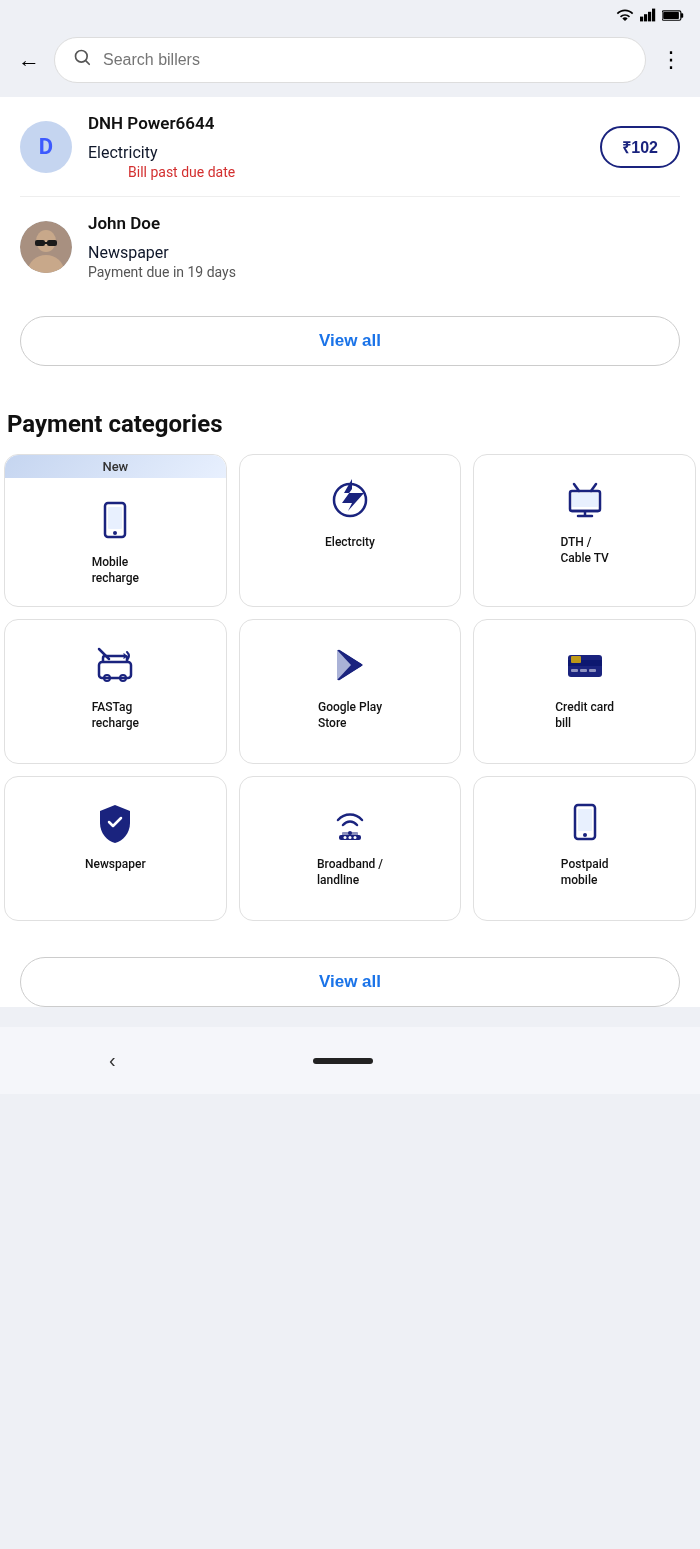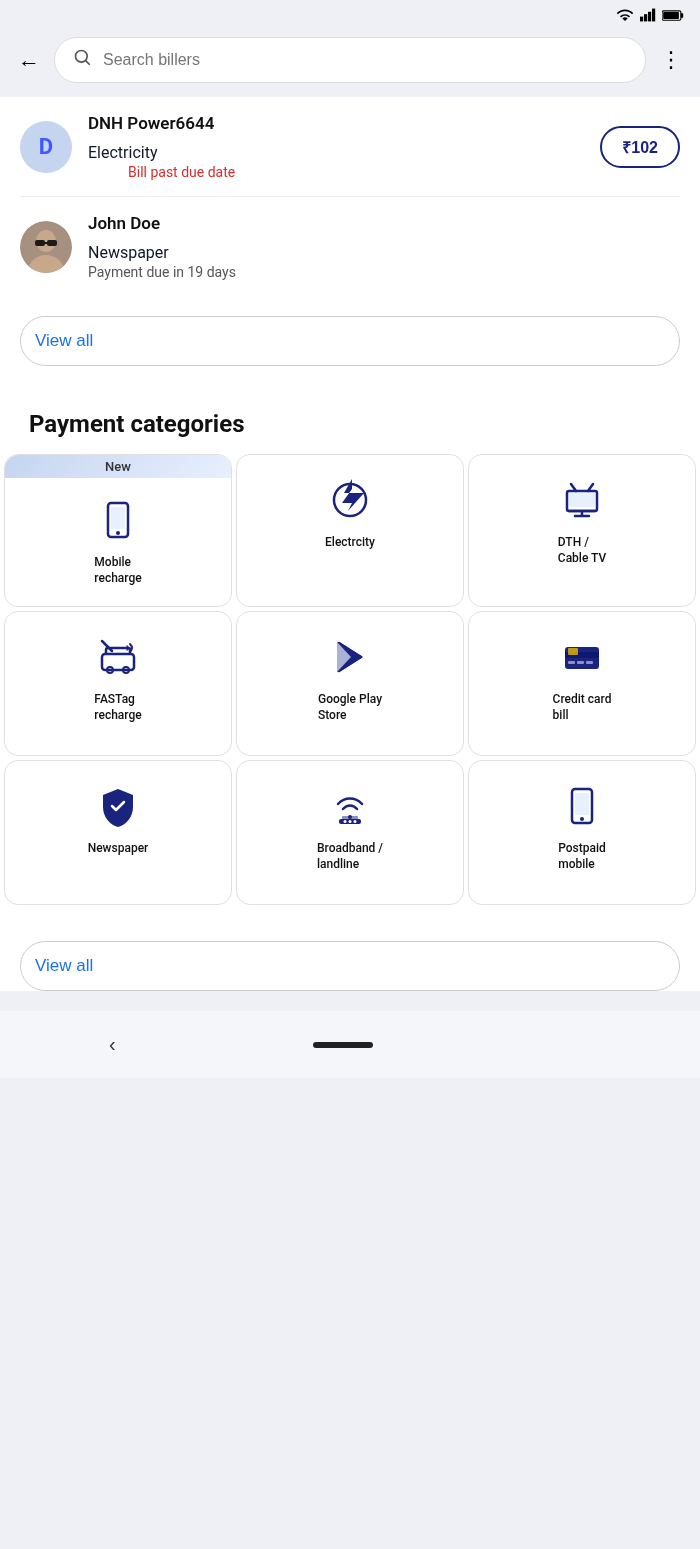--- a/index.html
+++ b/index.html
@@ -124,37 +124,37 @@
     .view-all-btn {
       display: block;
       width: calc(100% - 40px);
       margin: 20px auto;
       padding: 14px;
       border: 1.5px solid #ccc;
       border-radius: 30px;
       background: #fff;
       color: #1a73e8;
       font-size: 17px;
-      font-weight: 400;
-      text-align: left;
+      font-weight: 700;
+      text-align: center;
       cursor: pointer;
     }
 
     
     .section-title {
       font-size: 24px;
       font-weight: 700;
       color: #111;
-      padding: 24px 29px 16px;
+      padding: 24px 7px 16px;
     }
 
     .categories-grid {
       display: grid;
       grid-template-columns: repeat(3, 1fr);
-      gap: 4px;
+      gap: 12px;
       padding: 0 4px 16px;
     }
 
     .category-card {
       background: #fff;
       border-radius: 14px;
       border: 1px solid #e0e0e0;
       display: flex;
       flex-direction: column;
       align-items: center;

